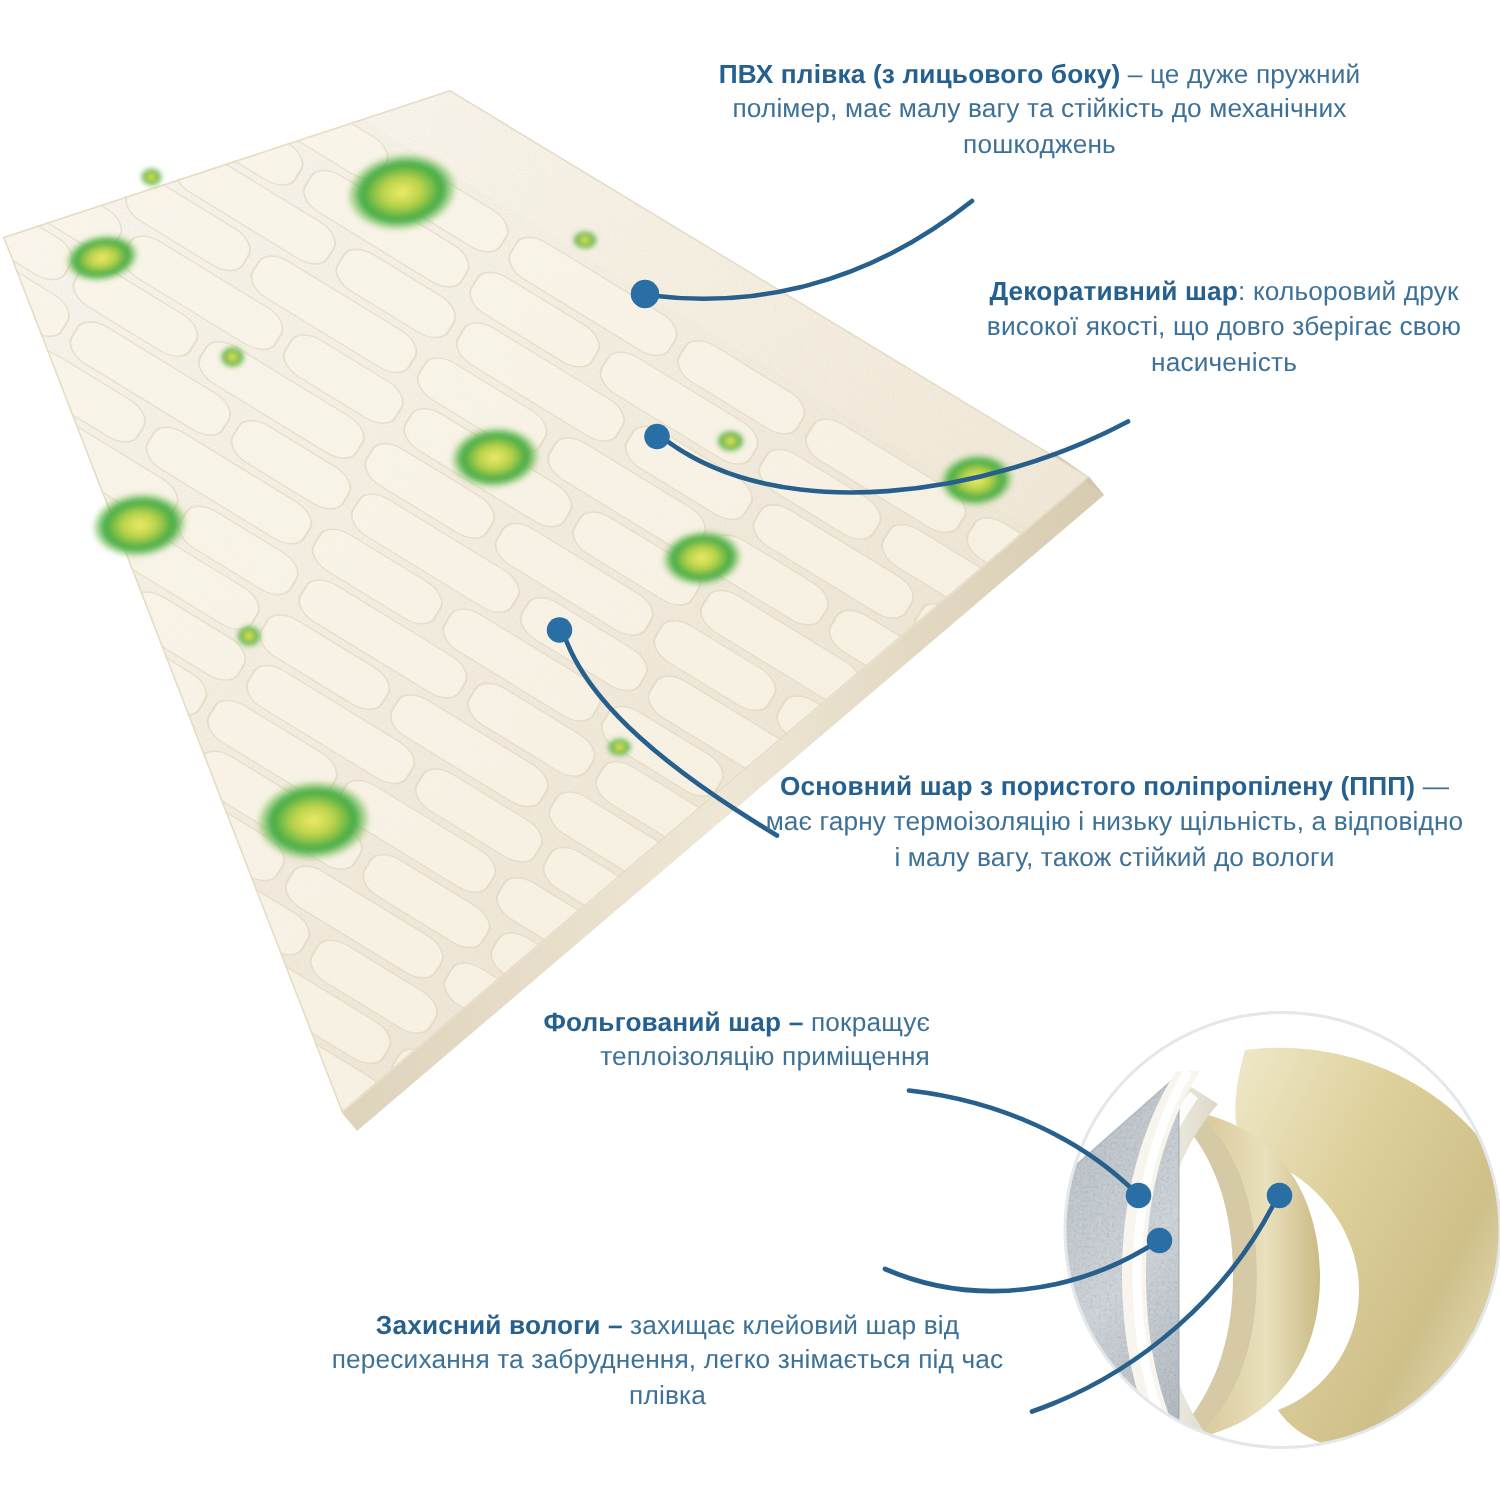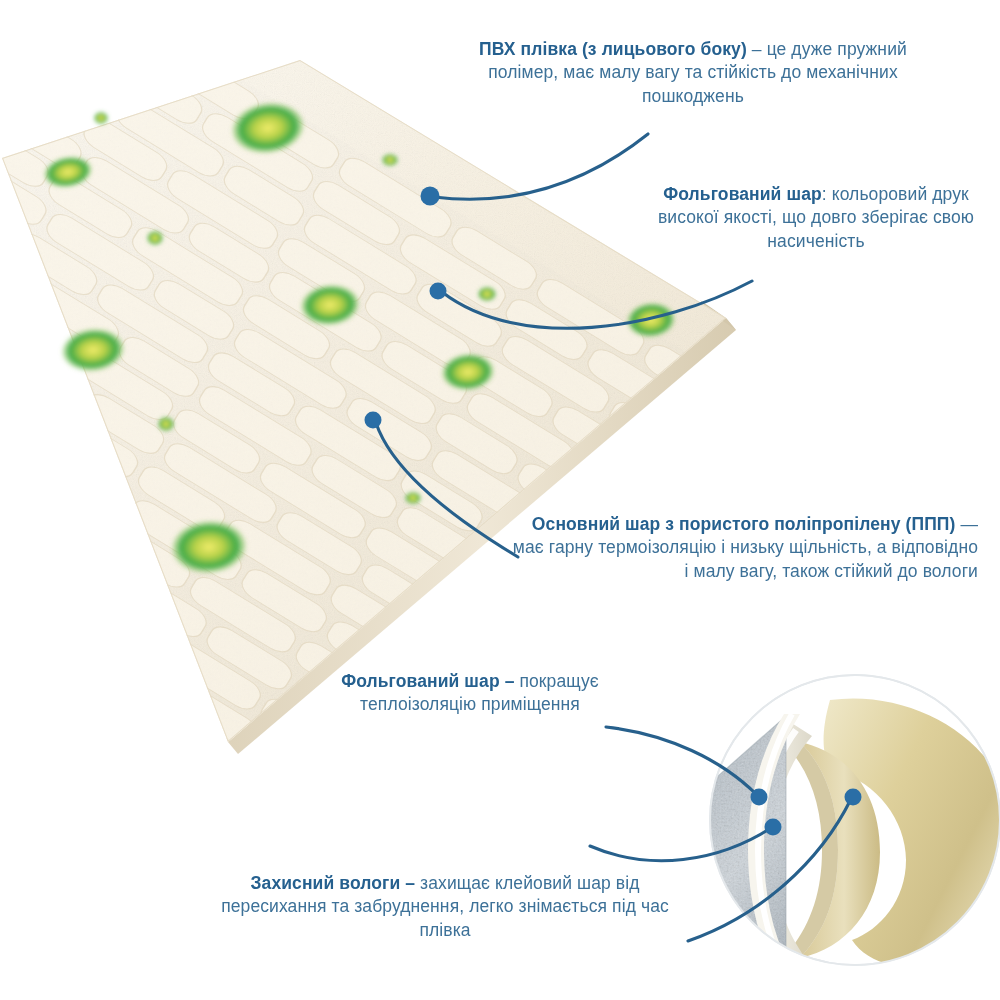--- a/index.html
+++ b/index.html
@@ -23,26 +23,26 @@
     font-size:17.5px;
     line-height:1.34;
     letter-spacing:.1px;
   }
   .callout b{color:#25608f;font-weight:bold;}
   .ta-center{text-align:center;}
   .ta-right{text-align:right;}
 
   #callout-pvc      {left:452px; top:38px;  width:482px;}
   #callout-decor    {left:640px; top:183px; width:352px;}
-  #callout-core     {left:508px; top:513px; width:470px;text-align:right;}
+  #callout-core     {left:508px; top:513px; width:470px;}
   #callout-foil     {left:320px; top:670px; width:300px;}
   #callout-adhesive {left:330px; top:810px; width:290px;}
   #callout-paper    {left:200px; top:872px; width:490px;}
 
-  #callout-foil, #callout-adhesive{ text-align:center; }
+  #callout-foil, #callout-adhesive{ text-align:right; }
 </style>
 </head>
 <body>
 
 <div id="stage">
 
   <svg id="art" viewBox="0 0 1000 1000" xmlns="http://www.w3.org/2000/svg">
     <defs>
 
       <linearGradient id="creamGrad" x1="0" y1="0" x2="1" y2="1">
@@ -404,21 +404,21 @@
       <circle cx="773" cy="827" r="8.5"></circle>
       <circle cx="853" cy="797" r="8.5"></circle>
     </g>
   </svg>
 
   <div class="callout ta-center" id="callout-pvc">
     <b>ПВХ плівка (з лицьового боку)</b><span> – </span><span>це дуже пружний полімер, має малу вагу та стійкість до механічних пошкоджень</span>
   </div>
 
   <div class="callout ta-center" id="callout-decor">
-    <b>Фольгований шар</b><span>: </span><span>кольоровий друк високої якості, що довго зберігає свою насиченість</span>
+    <b>Декоративний шар</b><span>: </span><span>кольоровий друк високої якості, що довго зберігає свою насиченість</span>
   </div>
 
   <div class="callout ta-center" id="callout-core">
     <b>Основний шар з пористого поліпропілену (ППП)</b><span> — </span><span>має гарну термоізоляцію і низьку щільність, а відповідно і малу вагу, також стійкий до вологи</span>
   </div>
 
   <div class="callout" id="callout-foil">
     <b>Фольгований шар –</b><span> </span><span>покращує теплоізоляцію приміщення</span>
   </div>
 

